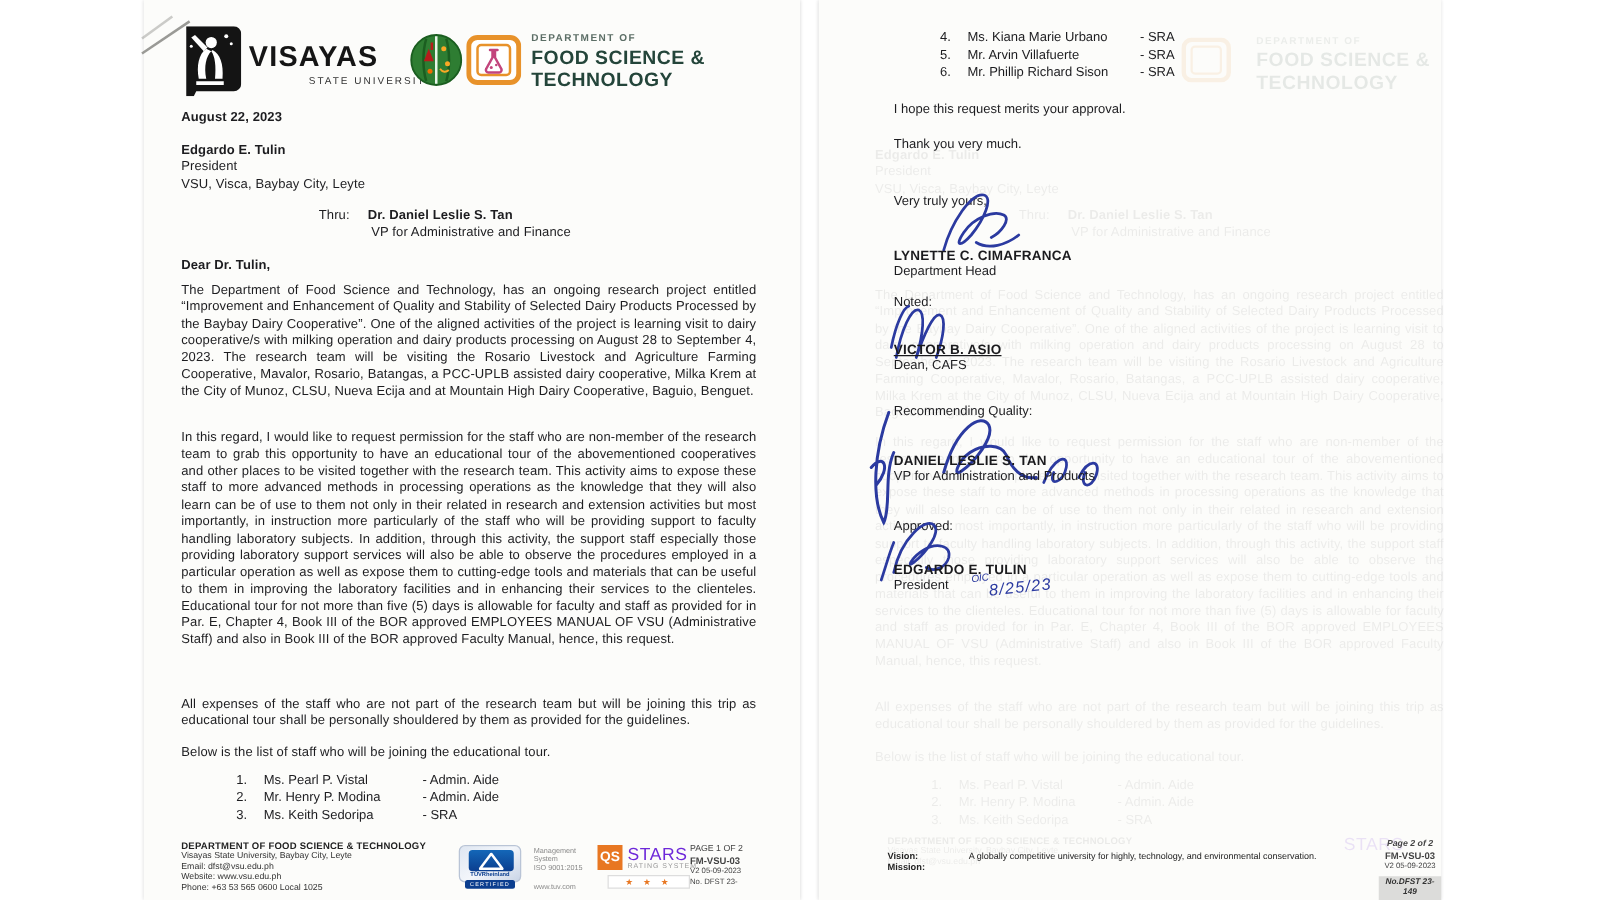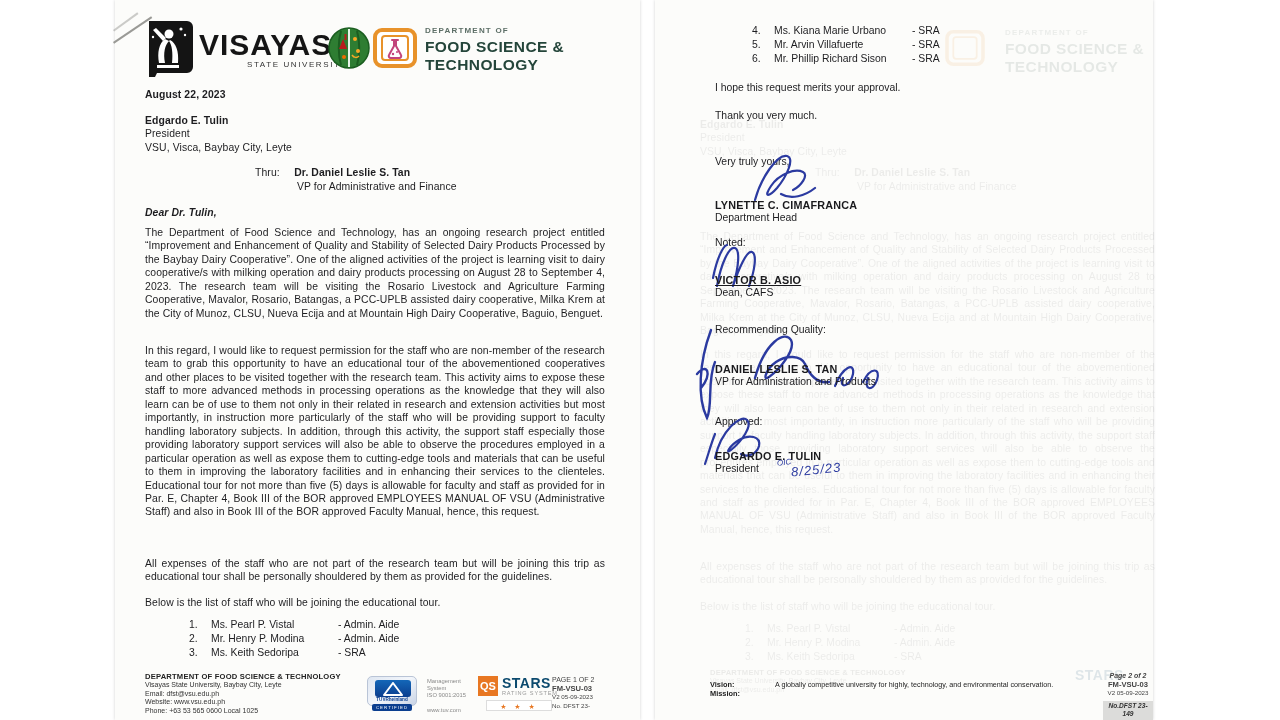--- a/index.html
+++ b/index.html
@@ -9,21 +9,21 @@
   .page { position:absolute; top:0; height:720px; background:#fcfcfa;
           box-shadow:0 0 3px rgba(0,0,0,.18); }
   #page1 { left:115px; width:525px; }
   #page2 { left:655px; width:498px; }
   .abs { position:absolute; }
   .body-text { font-size:10.4px; line-height:13.45px; color:#1d1d20;
                text-align:justify; letter-spacing:.1px; }
   .b { font-weight:bold; }
   .crease { position:absolute; background:#9a9a96; height:1.6px; transform-origin:left top; }
   
-  .uni-name { font-size:30px; font-weight:bold; color:#151515; letter-spacing:1px; line-height:30px; }
+  .uni-name { font-size:23px; font-weight:bold; color:#151515; letter-spacing:1px; line-height:30px; }
   .uni-sub  { font-size:8px; color:#333; letter-spacing:1.6px;padding-left:10px; }
   .dept-over { font-size:8px; color:#5c6e66; letter-spacing:1.2px; font-weight:bold; }
   .dept-big  { font-size:15.5px; font-weight:bold; color:#24453a; line-height:17.5px; letter-spacing:.4px; }
   
   .staff-row { display:flex; font-size:10.4px; line-height:13.8px; color:#1d1d20; }
   .staff-num { width:22px; }
   .staff-name1 { width:127px; }
   .staff-name2 { width:138px; }
   
   .f1-dept { font-size:7.6px; font-weight:bold; color:#222; letter-spacing:.2px; }
@@ -33,21 +33,21 @@
   .tuv-box { width:50px; height:30px; border-radius:5px;
              background:linear-gradient(145deg,#dfe7f2 0%,#f3f6fb 50%,#c9d4e6 100%);
              border:1px solid #b9c4d6; position:relative; }
   .tuv-inner { position:absolute; left:7px; top:3px; width:36px; height:17px; border-radius:3px;
                background:linear-gradient(180deg,#1467b8,#0b3e8f); display:flex; align-items:center; justify-content:center; }
   .tuv-name { position:absolute; left:0; right:0; top:20px; text-align:center; font-size:4.6px; color:#0b3e8f; font-weight:bold; }
   .tuv-cert { position:absolute; left:4px; right:4px; bottom:-6px; height:7px; background:#0b3e8f; color:#fff;
               font-size:4.4px; letter-spacing:1px; text-align:center; line-height:7px; border-radius:2px; }
   .qs-sq { width:20px; height:20px; background:#e87722; color:#fff; font-weight:bold; font-size:11px;
            display:flex; align-items:center; justify-content:center; }
-  .qs-stars-word { font-size:14px; font-weight:bold; color:#0c4a6e; letter-spacing:.5px; line-height:14px; }
+  .qs-stars-word { font-size:14px; font-weight:normal; color:#6d28d9; letter-spacing:.5px; line-height:14px; }
   .qs-rating { font-size:5.6px; color:#9a9a9a; letter-spacing:.8px; }
   .qs-starbox { width:66px; height:11px; border:1px solid #ddd; background:#fff; color:#e87722;
                 font-size:7px; text-align:center; line-height:11px; letter-spacing:3px; }
   
   .p2-line { font-size:10.4px; color:#1d1d20; }
   .sig-name { font-size:10.8px; font-weight:bold; color:#1a1a1d; letter-spacing:.2px; }
   .sig-title { font-size:10.4px; color:#1d1d20; }
   .hand { color:#2b3aa0; font-style:italic; }
   .ghost { pointer-events:none; }
   
@@ -118,21 +118,21 @@
       <div class="body-text">President</div>
       <div class="body-text">VSU, Visca, Baybay City, Leyte</div>
     </div>
 
     <div class="abs" style="left:140px; top:162px;">
       <span class="body-text">Thru:</span>
       <span class="body-text b" style="margin-left:10px;">Dr. Daniel Leslie S. Tan</span>
       <div class="body-text" style="margin-left:42px;">VP for Administrative and Finance</div>
     </div>
 
-    <div class="abs body-text b" style="left:30px; top:206px;font-style:italic;">Dear Dr. Tulin,</div>
+    <div class="abs body-text b" style="left:30px; top:206px;">Dear Dr. Tulin,</div>
 
     <div class="abs body-text" style="left:30px; top:226px; width:460px;">The Department of Food Science and Technology, has an ongoing research project entitled “Improvement and Enhancement of Quality and Stability of Selected Dairy Products Processed by the Baybay Dairy Cooperative”.  One of the aligned activities of the project is learning visit to dairy cooperative/s with milking operation and dairy products processing on August 28 to September 4, 2023. The research team will be visiting the Rosario Livestock and Agriculture Farming Cooperative, Mavalor, Rosario, Batangas, a PCC-UPLB assisted dairy cooperative, Milka Krem at the City of Munoz, CLSU, Nueva Ecija and at Mountain High Dairy Cooperative, Baguio, Benguet.</div>
     <div class="abs body-text" style="left:30px; top:344px; width:460px;">In this regard, I would like to request permission for the staff who are non-member of the research team to grab this opportunity to have an educational tour of the abovementioned cooperatives and other places to be visited together with the research team.  This activity aims to expose these staff to more advanced methods in processing operations as the knowledge that they will also learn can be of use to them not only in their related in research and extension activities but most importantly, in instruction more particularly of the staff who will be providing support to faculty handling laboratory subjects.  In addition, through this activity, the support staff especially those providing laboratory support services will also be able to observe the procedures employed in a particular operation as well as expose them to cutting-edge tools and materials that can be useful to them in improving the laboratory facilities and in enhancing their services to the clienteles. Educational tour for not more than five (5) days is allowable for faculty and staff as provided for in Par. E, Chapter 4, Book III of the BOR approved EMPLOYEES MANUAL OF VSU (Administrative Staff) and also in Book III of the BOR approved Faculty Manual, hence, this request.</div>
     <div class="abs body-text" style="left:30px; top:557px; width:460px;">All expenses of the staff who are not part of the research team but will be joining this trip as educational tour shall be personally shouldered by them as provided for the guidelines.</div>
     <div class="abs body-text" style="left:30px; top:596px; width:460px;">Below is the list of staff who will be joining the educational tour.</div>
 
     <div class="abs" style="left:74px; top:618px;">
       <div class="staff-row">
         <span class="staff-num">1.</span>
         <span class="staff-name1">Ms. Pearl P. Vistal</span>

